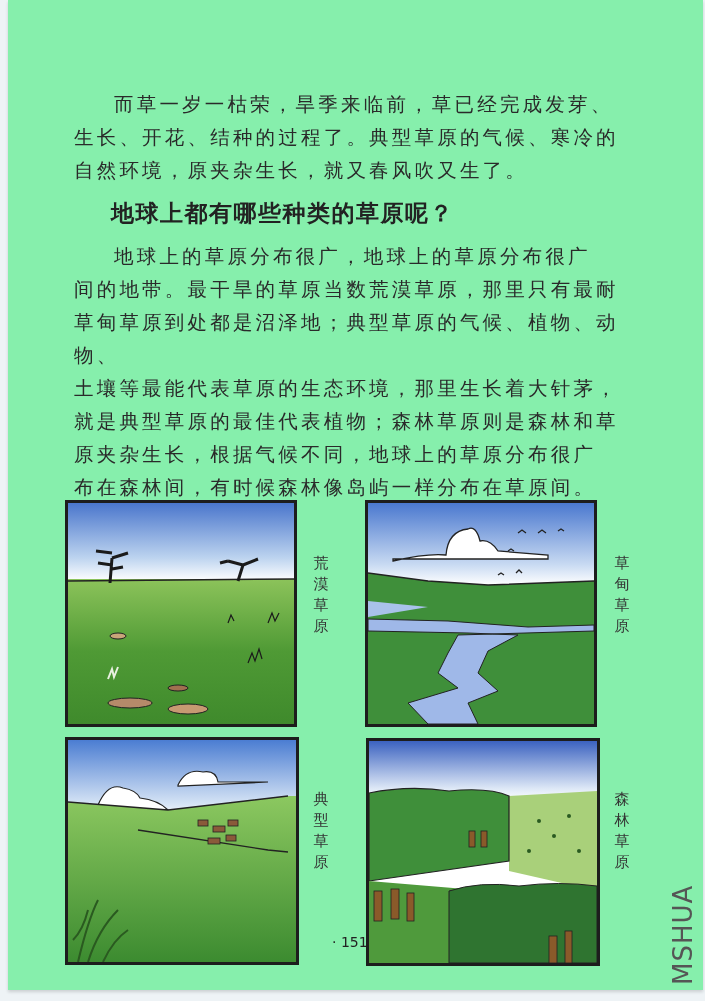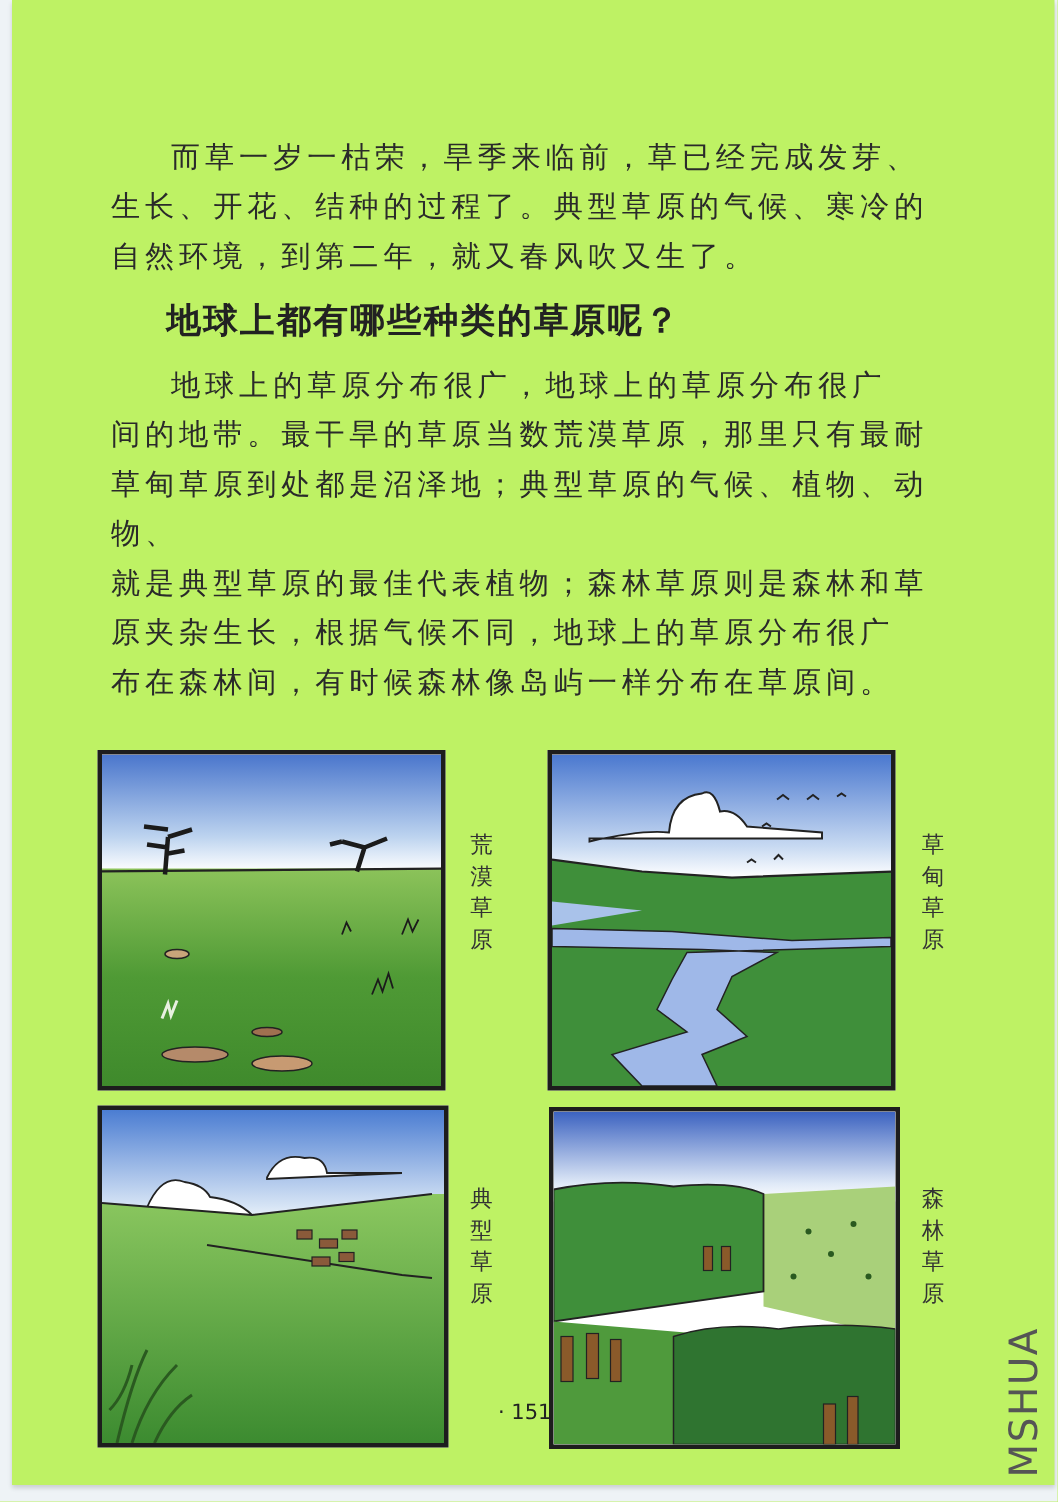--- a/index.html
+++ b/index.html
@@ -2,21 +2,21 @@
 <html><head>
 <meta charset="utf-8">
 <style>
   html, body { margin: 0; padding: 0; }
   body {
     width: 705px; height: 1001px; background: #eef3f6; position: relative; overflow: hidden;
     font-family: "DejaVu Serif", "Liberation Serif", serif; color: #2a2a2a;
   }
   .page {
     position: absolute; left: 8px; top: 0; width: 695px; height: 990px;
-    background: #bef264; box-shadow: 0 2px 3px rgba(0,0,0,0.15);
+    background: #86efac; box-shadow: 0 2px 3px rgba(0,0,0,0.15);
   }
   .text-block { position: absolute; left: 66px; width: 580px; font-size: 19.5px; line-height: 33px; letter-spacing: 3.2px; }
   .para1 { top: 88px; }
   .para2 { top: 240px; }
   .text-block p { margin: 0; }
   .indent { display: inline-block; width: 40px; }
   .heading {
     position: absolute; left: 103px; top: 198px; font-family: "DejaVu Sans", "Liberation Sans", sans-serif;
     font-size: 23px; font-weight: bold; letter-spacing: 1.5px; color: #222;
   }
@@ -39,29 +39,30 @@
   }
 </style>
 </head>
 <body>
 
 <div class="page">
 
   <div class="text-block para1">
     <p><span class="indent"></span><span>而草一岁一枯荣，旱季来临前，草已经完成发芽、</span></p>
     <p>生长、开花、结种的过程了。典型草原的气候、寒冷的</p>
-    <p>自然环境，到第二年，就又春风吹又生了。</p>
+    <p>自然环境，原夹杂生长，就又春风吹又生了。</p>
   </div>
 
   <div class="heading">地球上都有哪些种类的草原呢？</div>
 
   <div class="text-block para2">
     <p><span class="indent"></span><span>地球上的草原分布很广，地球上的草原分布很广</span></p>
     <p>间的地带。最干旱的草原当数荒漠草原，那里只有最耐</p>
     <p>草甸草原到处都是沼泽地；典型草原的气候、植物、动物、</p>
+    <p>土壤等最能代表草原的生态环境，那里生长着大针茅，</p>
     <p>就是典型草原的最佳代表植物；森林草原则是森林和草</p>
     <p>原夹杂生长，根据气候不同，地球上的草原分布很广</p>
     <p>布在森林间，有时候森林像岛屿一样分布在草原间。</p>
   </div>
 
   <div class="illus" style="left:57px; top:500px; width:226px; height:221px;">
     <svg viewBox="0 0 226 221" preserveAspectRatio="none">
       <defs>
         <linearGradient id="sky1" x1="0" y1="0" x2="0" y2="1">
           <stop offset="0" stop-color="#4a76cc"></stop>

